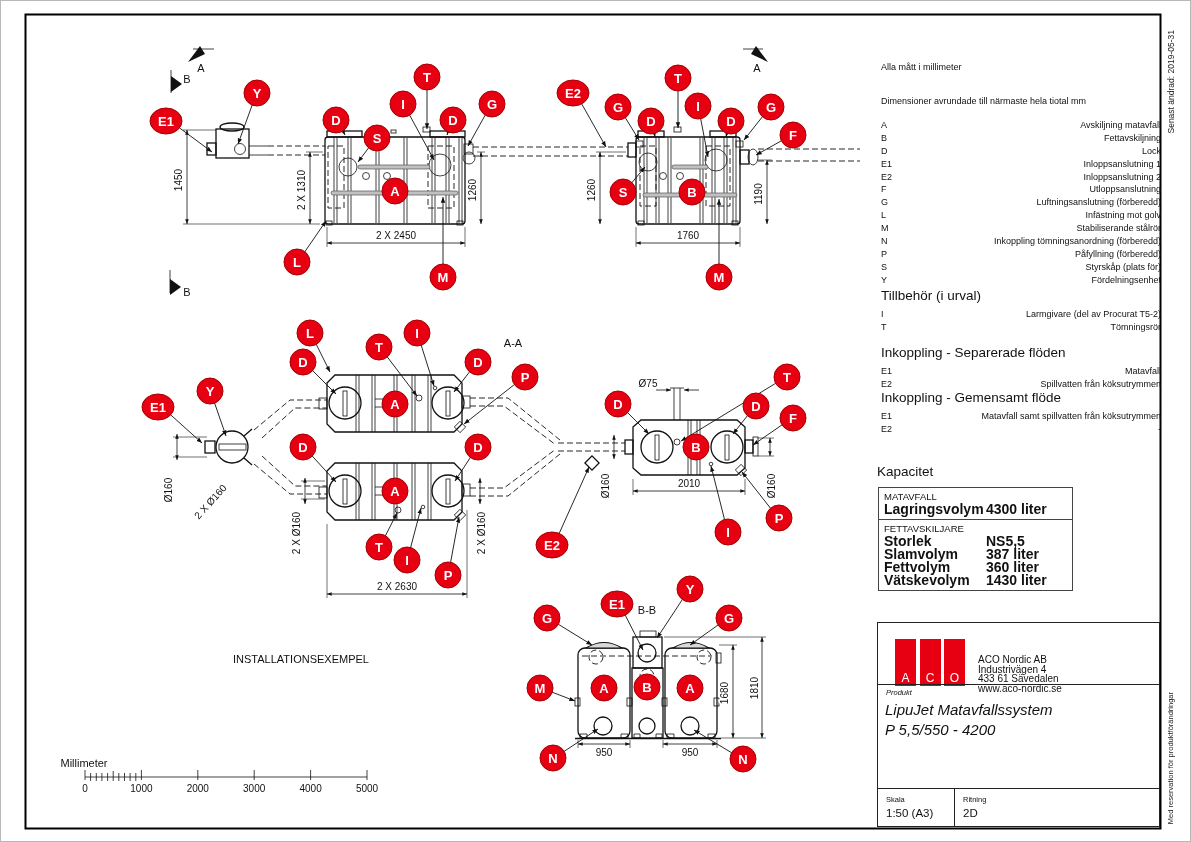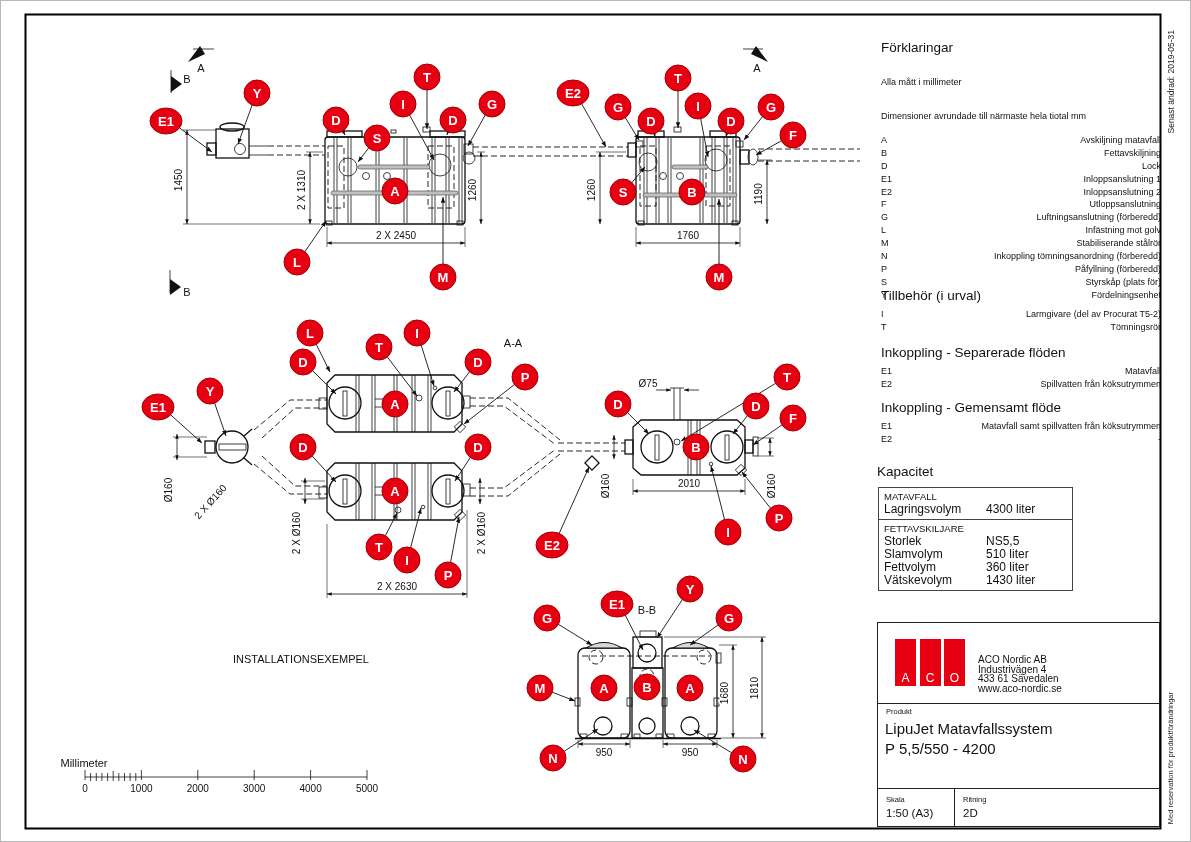--- a/index.html
+++ b/index.html
@@ -30,29 +30,29 @@
   .sub{font-size:9px;line-height:13px;margin-top:21px;}
   .litems{margin-top:11px;}
   .lrow{display:flex;height:12.9px;font-size:9px;line-height:12.9px;}
   .lcode{width:41px;flex:0 0 41px;}
   .llabel{flex:1;text-align:right;}
   
   #kap-table{position:absolute;left:878px;top:487px;width:193px;border:1px solid #444;background:#fff;}
   .ksec{padding:2px 5px 3px 5px;}
   .ksec + .ksec{border-top:1px solid #444;}
   .khead{font-size:9.5px;line-height:13px;}
-  .krow{display:flex;font-size:12px;line-height:13px;}
+  .krow{display:flex;font-size:14px;line-height:13px;font-weight:bold;}
   .klabel{width:102px;flex:0 0 102px;}
   
   #titleblock{position:absolute;left:877px;top:622px;width:283px;height:205px;border:1.5px solid #222;background:#fff;box-sizing:border-box;}
   .tb-row1{position:absolute;left:0;top:0;right:0;height:79px;}
   .logo-rect{position:absolute;top:16px;width:21px;height:47px;display:flex;align-items:flex-end;justify-content:center;}
   .logo-rect span{color:#fff;font-size:12px;line-height:15px;}
   .tb-company{position:absolute;left:100px;top:32px;font-size:10px;line-height:9.6px;}
-  .tb-row2{position:absolute;left:0;top:80px;right:0;height:86px;border-top:1.5px solid #222;}
+  .tb-row2{position:absolute;left:0;top:61px;right:0;height:86px;border-top:1.5px solid #222;font-style:italic;}
   .tb-label{font-size:7.5px;margin:3px 0 0 8px;}
   .tb-product{font-size:15px;line-height:20px;margin:3px 0 0 7px;}
   .tb-row3{position:absolute;left:0;top:165px;right:0;bottom:0;border-top:1.5px solid #222;display:flex;}
   .tb-cell{padding:3px 0 0 8px;box-sizing:border-box;}
   .tb-cell.c1{width:76px;flex:0 0 76px;}
   .tb-cell.c2{flex:1;border-left:1.5px solid #222;}
   .tb-value{font-size:11.5px;margin-top:3px;}
   
   .edge-note{position:absolute;font-size:8.5px;white-space:nowrap;color:#222;
              transform:rotate(-90deg) translateX(-100%);transform-origin:0 0;}
@@ -566,21 +566,20 @@
       </g>
       <g>
         <line x1="731.812503123288" y1="752.8881492730051" x2="694" y2="730" class="leader" marker-end="url(#arr)"></line>
         <ellipse cx="743" cy="759" rx="13" ry="13" class="balloon" fill="#e60012"></ellipse>
         <text x="743" y="763.5" class="btext">N</text>
       </g>
     </g>
 </svg>
 
 <div class="rcol" style="left:881px;top:40px">
-  <div class="h-title">Förklaringar</div>
   <div class="sub">Alla mått i millimeter</div>
   <div class="sub">Dimensioner avrundade till närmaste hela tiotal mm</div>
   <div class="litems">
       <div class="lrow">
         <span class="lcode">A</span>
         <span class="llabel">Avskiljning matavfall</span>
       </div>
       <div class="lrow">
         <span class="lcode">B</span>
         <span class="llabel">Fettavskiljning</span>
@@ -653,21 +652,21 @@
         <span class="lcode">E1</span>
         <span class="llabel">Matavfall</span>
       </div>
       <div class="lrow">
         <span class="lcode">E2</span>
         <span class="llabel">Spillvatten från köksutrymmen</span>
       </div>
     </div>
 </div>
 
-<div class="rcol" style="left:881px;top:400px">
+<div class="rcol" style="left:881px;top:390px">
   <div class="h-title">Inkoppling - Gemensamt flöde</div>
   <div>
       <div class="lrow">
         <span class="lcode">E1</span>
         <span class="llabel">Matavfall samt spillvatten från köksutrymmen</span>
       </div>
       <div class="lrow">
         <span class="lcode">E2</span>
         <span class="llabel">-</span>
       </div>
@@ -687,21 +686,21 @@
         </div>
       </div>
       <div class="ksec">
         <div class="khead">FETTAVSKILJARE</div>
         <div class="krow">
           <span class="klabel">Storlek</span>
           <span class="kvalue">NS5,5</span>
         </div>
         <div class="krow">
           <span class="klabel">Slamvolym</span>
-          <span class="kvalue">510 liter</span>
+          <span class="kvalue">387 liter</span>
         </div>
         <div class="krow">
           <span class="klabel">Fettvolym</span>
           <span class="kvalue">360 liter</span>
         </div>
         <div class="krow">
           <span class="klabel">Vätskevolym</span>
           <span class="kvalue">1430 liter</span>
         </div>
       </div>

